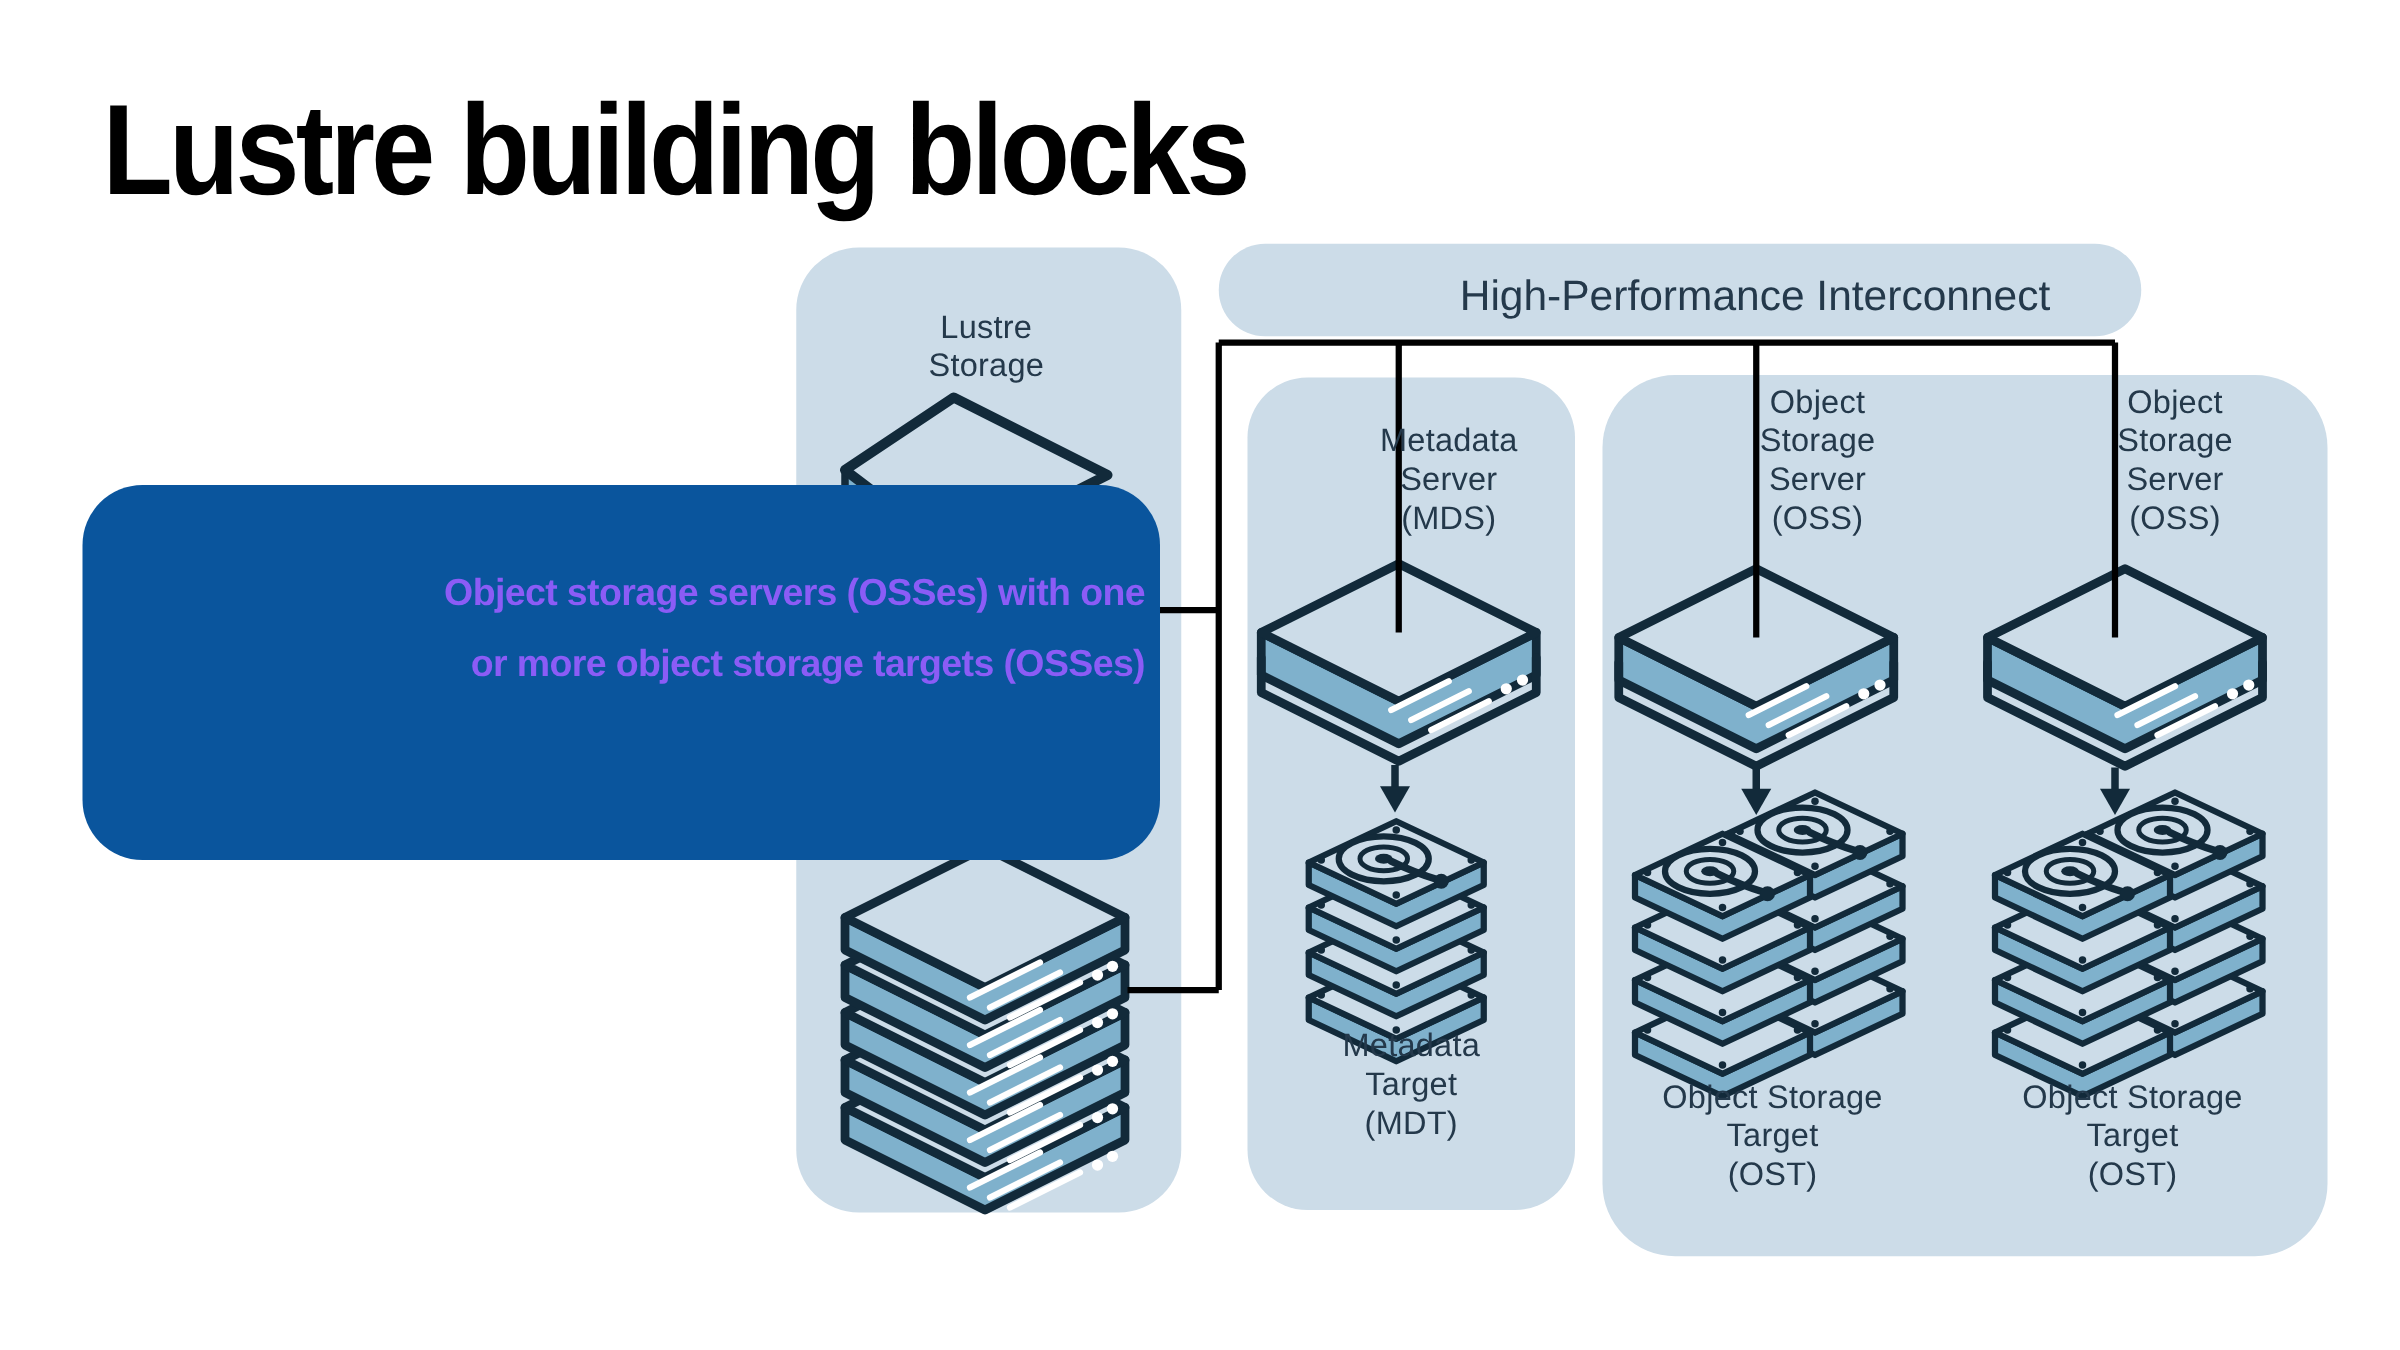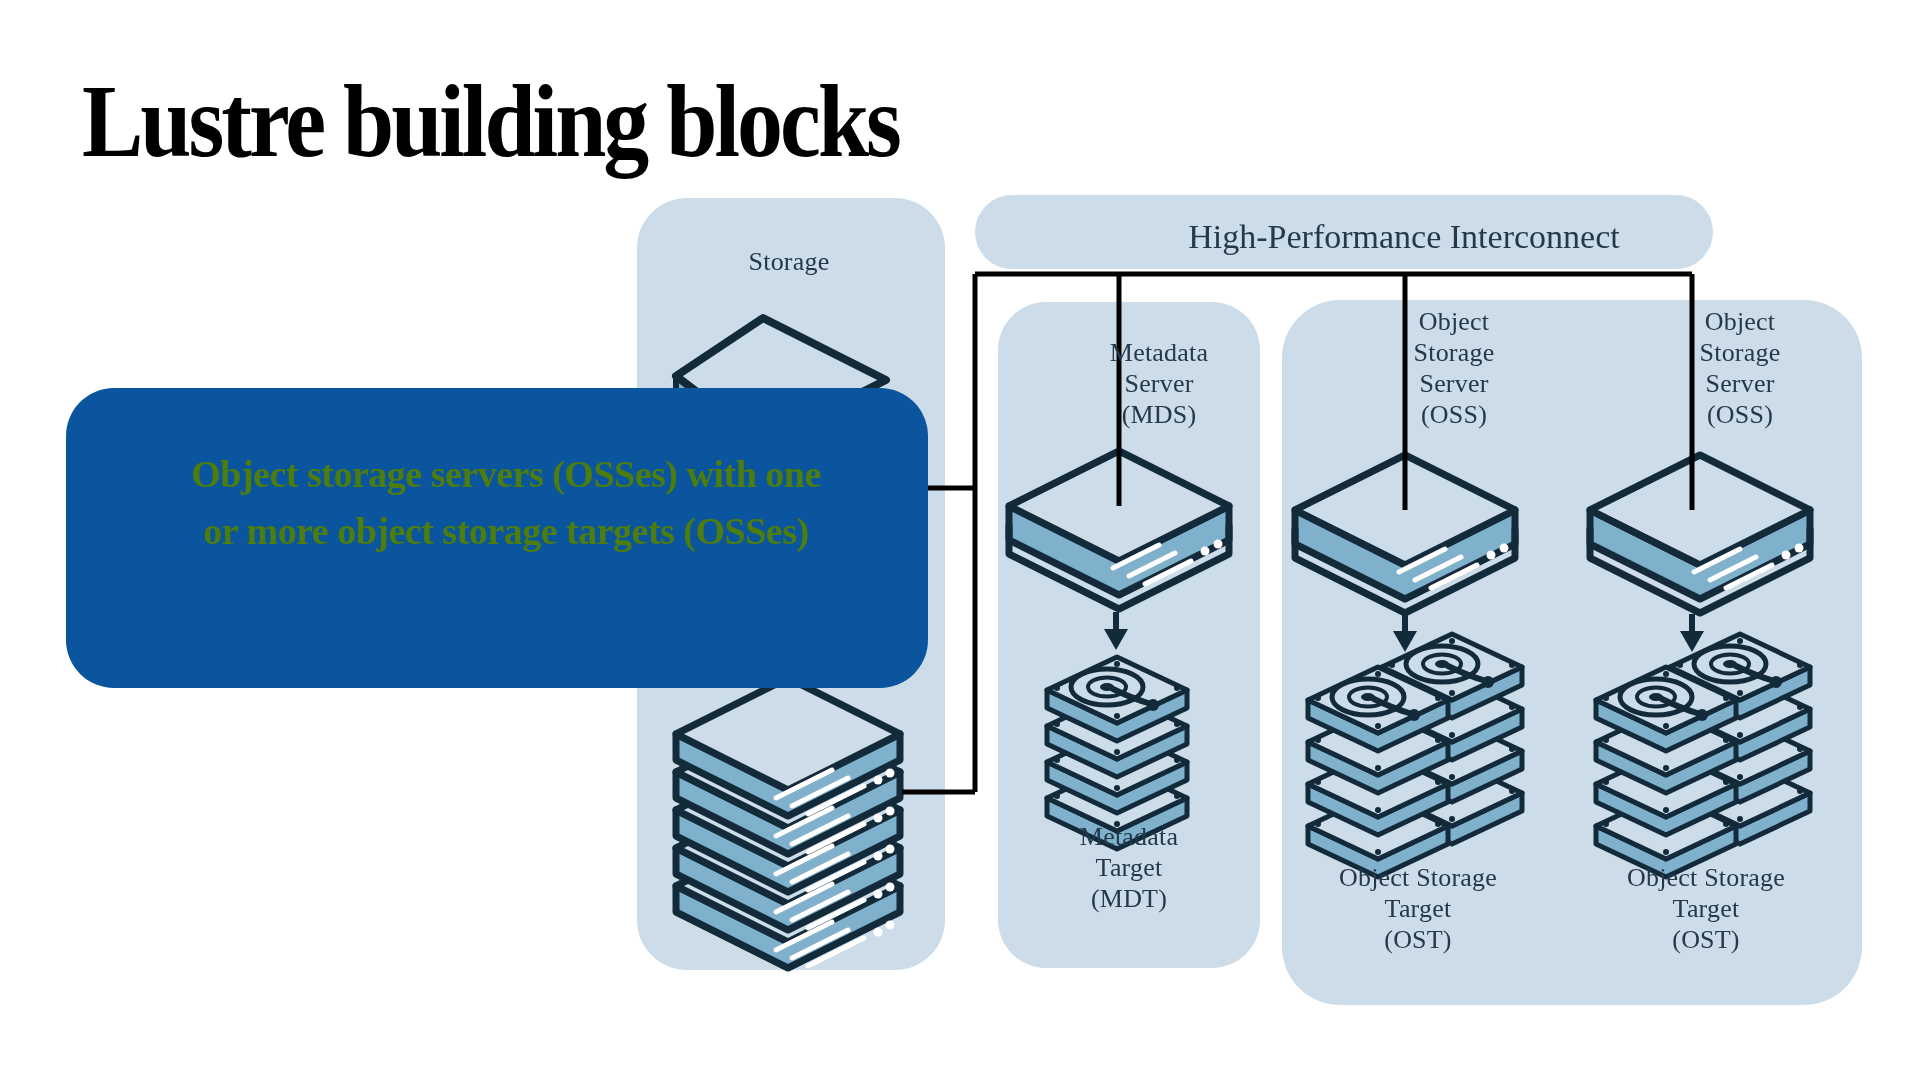--- a/index.html
+++ b/index.html
@@ -1,27 +1,27 @@
 <!DOCTYPE html>
 <html><head>
 <meta charset="utf-8">
 <style>
   html,body{margin:0;padding:0;background:#fff;}
   #slide{position:relative;width:1920px;height:1080px;background:#ffffff;overflow:hidden;
-         font-family:Liberation Serif, serif;}
+         font-family:Liberation Sans, sans-serif;}
   #title{position:absolute;left:82px;top:62px;font-size:92px;font-weight:bold;
          letter-spacing:-3px;color:#000;white-space:nowrap;transform:scaleY(1.12);
          transform-origin:left top;}
   svg{position:absolute;left:0;top:0;}
   .lbl{position:absolute;font-size:26px;line-height:31px;color:#24394b;text-align:center;
        letter-spacing:0.2px;}
   #interconnect-label{position:absolute;left:1104px;top:218px;width:600px;font-size:34px;
        color:#24394b;text-align:center;}
-  #callout-text{position:absolute;left:96px;top:446px;width:820px;color:#4d7c0f;
-       font-size:38px;font-weight:bold;line-height:57px;letter-spacing:-0.5px;text-align:center;}
+  #callout-text{position:absolute;left:96px;top:446px;width:820px;color:#8b5cf6;
+       font-size:30px;font-weight:bold;line-height:57px;letter-spacing:-0.5px;text-align:right;}
 </style>
 </head>
 <body>
 
 <div id="slide">
 
   <div id="title">Lustre building blocks</div>
 
   <svg width="1920" height="1080" viewBox="0 0 1920 1080">
     <defs>
@@ -143,20 +143,21 @@
     <g>
         <use href="#ar" x="1692" y="614"></use>
       </g>
 
     <g>
       <rect x="66" y="388" width="862" height="300" rx="48" fill="#0a559d"></rect>
     </g>
   </svg>
 
   <div class="lbl" style="left:634px;top:246px;width:310px;">
+    <div>Lustre</div>
     <div>Storage</div>
   </div>
 
   <div id="interconnect-label">High-Performance Interconnect</div>
 
   <div class="lbl" style="left:1049px;top:337px;width:220px;">
     <div>Metadata</div>
     <div>Server</div>
     <div>(MDS)</div>
   </div>

